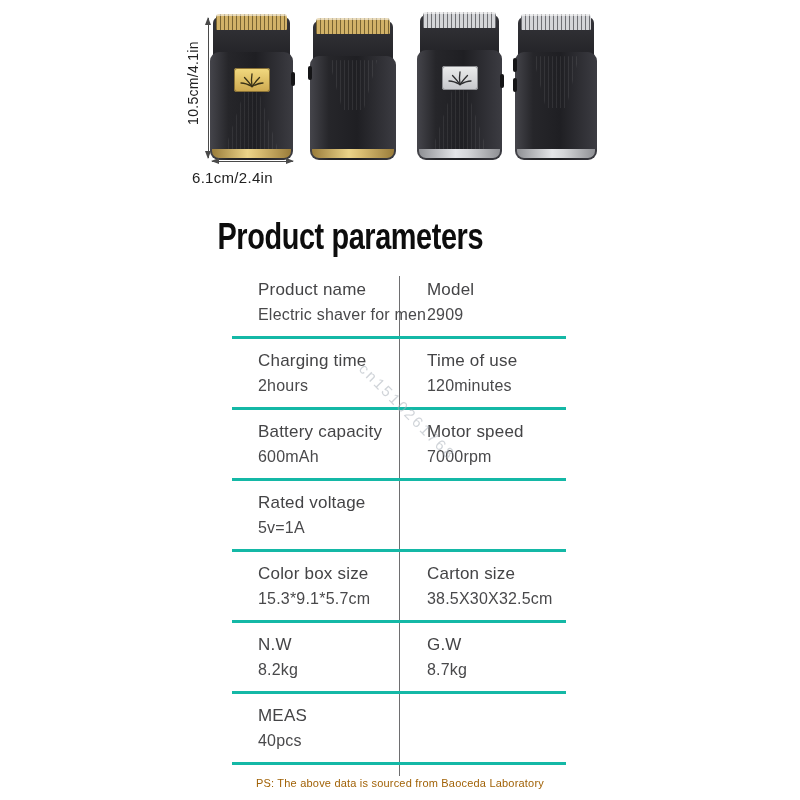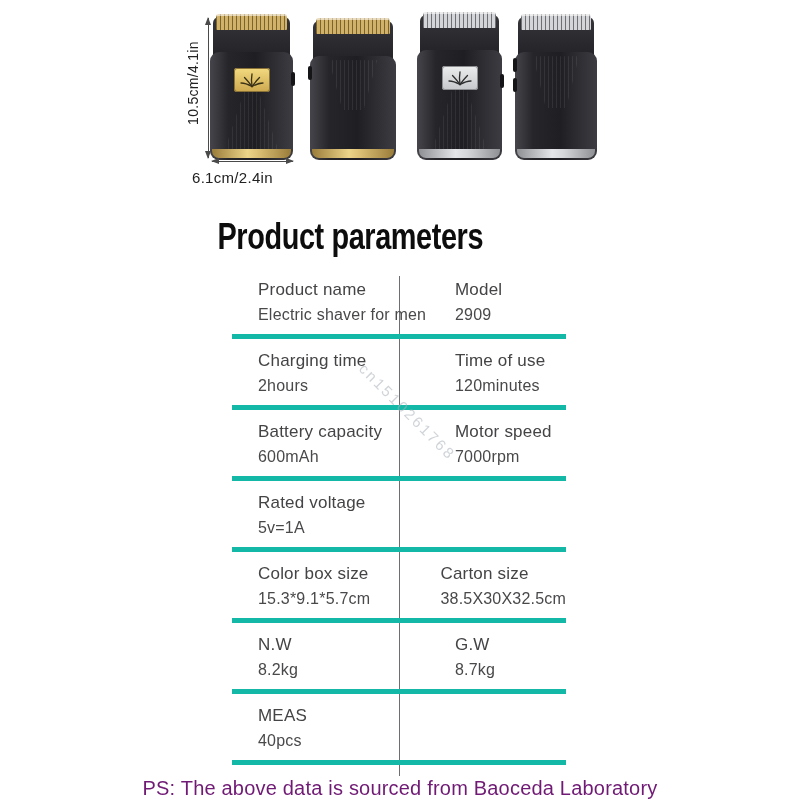--- a/index.html
+++ b/index.html
@@ -85,44 +85,44 @@
   
   .title-wrap { position:absolute; left:0; top:216px; width:700px; text-align:center; }
   .title-wrap h1 {
     display:inline-block; transform:scaleX(0.78); transform-origin:center;
     font-size:37px; font-weight:700; color:#0d0d0d; letter-spacing:-0.5px;
     white-space:nowrap;
   }
 
   
   .param-table { position:absolute; left:232px; top:268px; width:334px; }
-  .t-row { position:relative; height:71px; border-bottom:5px solid #14b8a6; display:flex; }
+  .t-row { position:relative; height:71px; border-bottom:3px solid #14b8a6; display:flex; }
   .cell { display:flex; flex-direction:column; }
   .cell.left  { width:167px; padding-left:26px; }
-  .cell.right { flex:1; padding-left:56px; }
+  .cell.right { flex:1; padding-left:28px; }
   .lbl { margin-top:12px; font-size:17px; color:#444446; letter-spacing:0.2px; white-space:nowrap; }
   .val { margin-top:6px; font-size:16px; color:#49494b; letter-spacing:0.2px; white-space:nowrap; }
   .t-row:first-child .cell.left .val {
     font-size:17px; transform:scaleX(0.8); transform-origin:left center; margin-left:-13px;
   }
   .v-divider {
     position:absolute; left:167px; top:8px; width:1px; height:500px; background:#6e6e70;
   }
 
   
   .watermark {
     position:absolute; left:300px; top:403px; width:215px; text-align:center;
     transform:rotate(45deg); font-size:15px; letter-spacing:2.5px;
     color:#aab1ba; opacity:0.55; pointer-events:none;
   }
 
   
   .footnote {
     position:absolute; left:0; top:777px; width:800px; text-align:center;
-    font-size:20px; color:#701a75; letter-spacing:0.2px;
+    font-size:11px; color:#a16207; letter-spacing:0.2px;
   }
 </style>
 </head>
 <body>
 
 <div class="canvas">
 
   <div class="img-section">
 
     <div class="shaver" style="left:210px; top:14px; width:83px; height:146px;">

